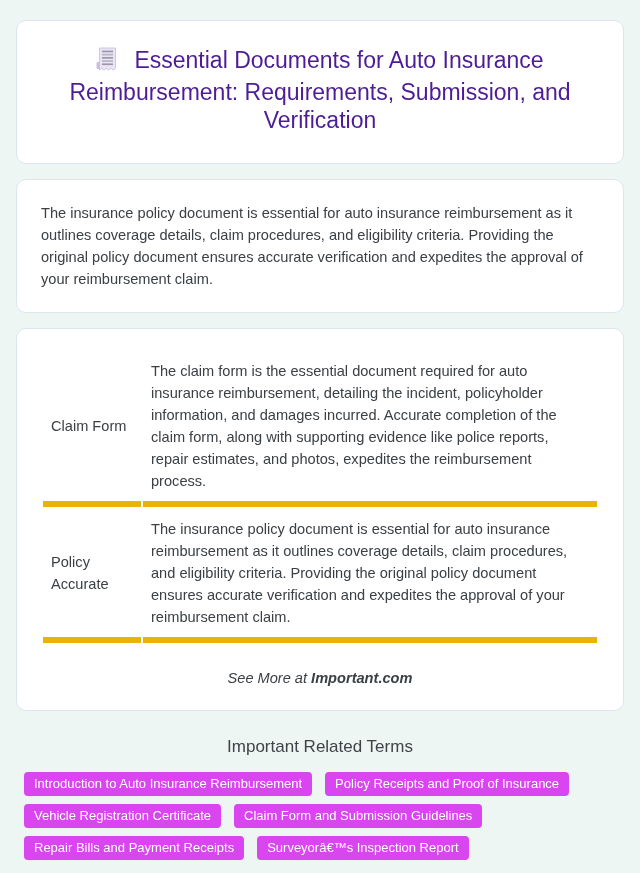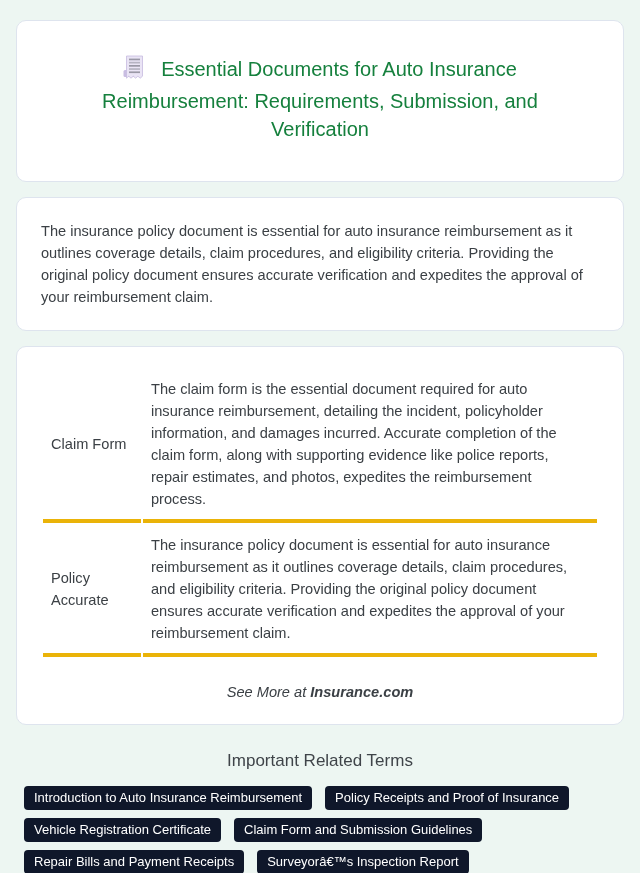--- a/index.html
+++ b/index.html
@@ -16,25 +16,25 @@
   .card {
     background: #ffffff;
     border: 1px solid #dee4ee;
     border-radius: 10px;
     margin-bottom: 15px;
     box-sizing: border-box;
   }
 
   .title-card { padding: 24px 30px 28px 30px; }
   .page-title {
-    margin: 10px;
-    font-size: 20px;
+    margin: 1px;
+    font-size: 23px;
     line-height: 28px;
     font-weight: 400;
-    color: #15803d;
+    color: #4c1d95;
     text-align: center;
   }
   .title-icon {
     display: inline-block;
     vertical-align: -4px;
     margin-right: 16px;
   }
 
   .intro-card {
     padding: 22px 24px;
@@ -46,21 +46,21 @@
   .table-card { padding: 20px 24px 24px 24px; }
   table.terms-table {
     width: 100%;
     border-collapse: separate;
     border-spacing: 2px;
     font-size: 14.6px;
     line-height: 22px;
     color: #3b4045;
   }
   table.terms-table td {
-    border-bottom: 4px solid #eab308;
+    border-bottom: 6px solid #eab308;
     padding: 9px 8px;
     vertical-align: middle;
     text-align: left;
   }
   td.term-cell { width: 82px; padding-left: 5px; }
 
   .see-more {
     margin-top: 25px;
     text-align: center;
     font-style: italic;
@@ -77,21 +77,21 @@
     color: #3f4449;
   }
 
   .tags {
     display: flex;
     flex-wrap: wrap;
     gap: 8px 13px;
     padding: 0 8px;
   }
   .tag {
-    background: #0f172a;
+    background: #d946ef;
     color: #ffffff;
     font-size: 13px;
     line-height: 16px;
     padding: 4px 10px;
     border-radius: 4px;
     white-space: nowrap;
     cursor: pointer;
     border: none;
     font-family: "Liberation Sans", sans-serif;
   }
@@ -128,21 +128,21 @@
           <td class="term-cell">Claim Form</td>
           <td class="desc-cell">The claim form is the essential document required for auto insurance reimbursement, detailing the incident, policyholder information, and damages incurred. Accurate completion of the claim form, along with supporting evidence like police reports, repair estimates, and photos, expedites the reimbursement process.</td>
         </tr>
         <tr>
           <td class="term-cell">Policy Accurate</td>
           <td class="desc-cell">The insurance policy document is essential for auto insurance reimbursement as it outlines coverage details, claim procedures, and eligibility criteria. Providing the original policy document ensures accurate verification and expedites the approval of your reimbursement claim.</td>
         </tr>
       </tbody>
     </table>
     <div class="see-more">
-      <span>See More at </span><span class="brand">Insurance.com</span>
+      <span>See More at </span><span class="brand">Important.com</span>
     </div>
   </div>
 
   <div class="section-heading">Important Related Terms</div>
 
   <div class="tags">
     <button class="tag">Introduction to Auto Insurance Reimbursement</button>
     <button class="tag">Policy Receipts and Proof of Insurance</button>
     <button class="tag">Vehicle Registration Certificate</button>
     <button class="tag">Claim Form and Submission Guidelines</button>

